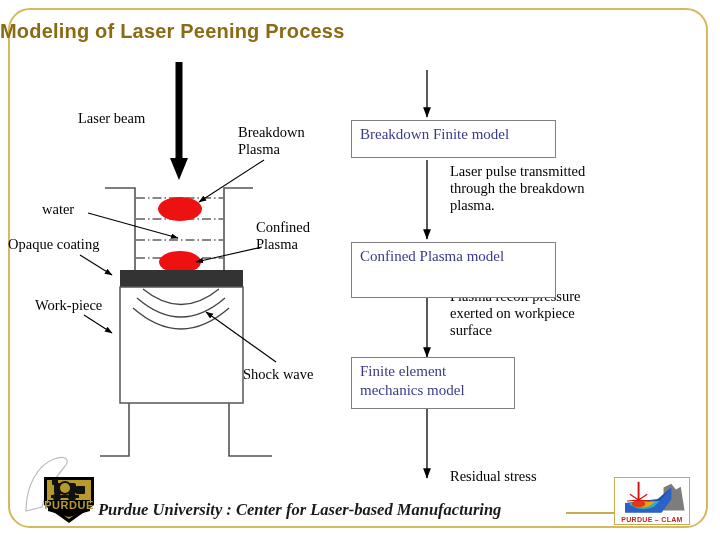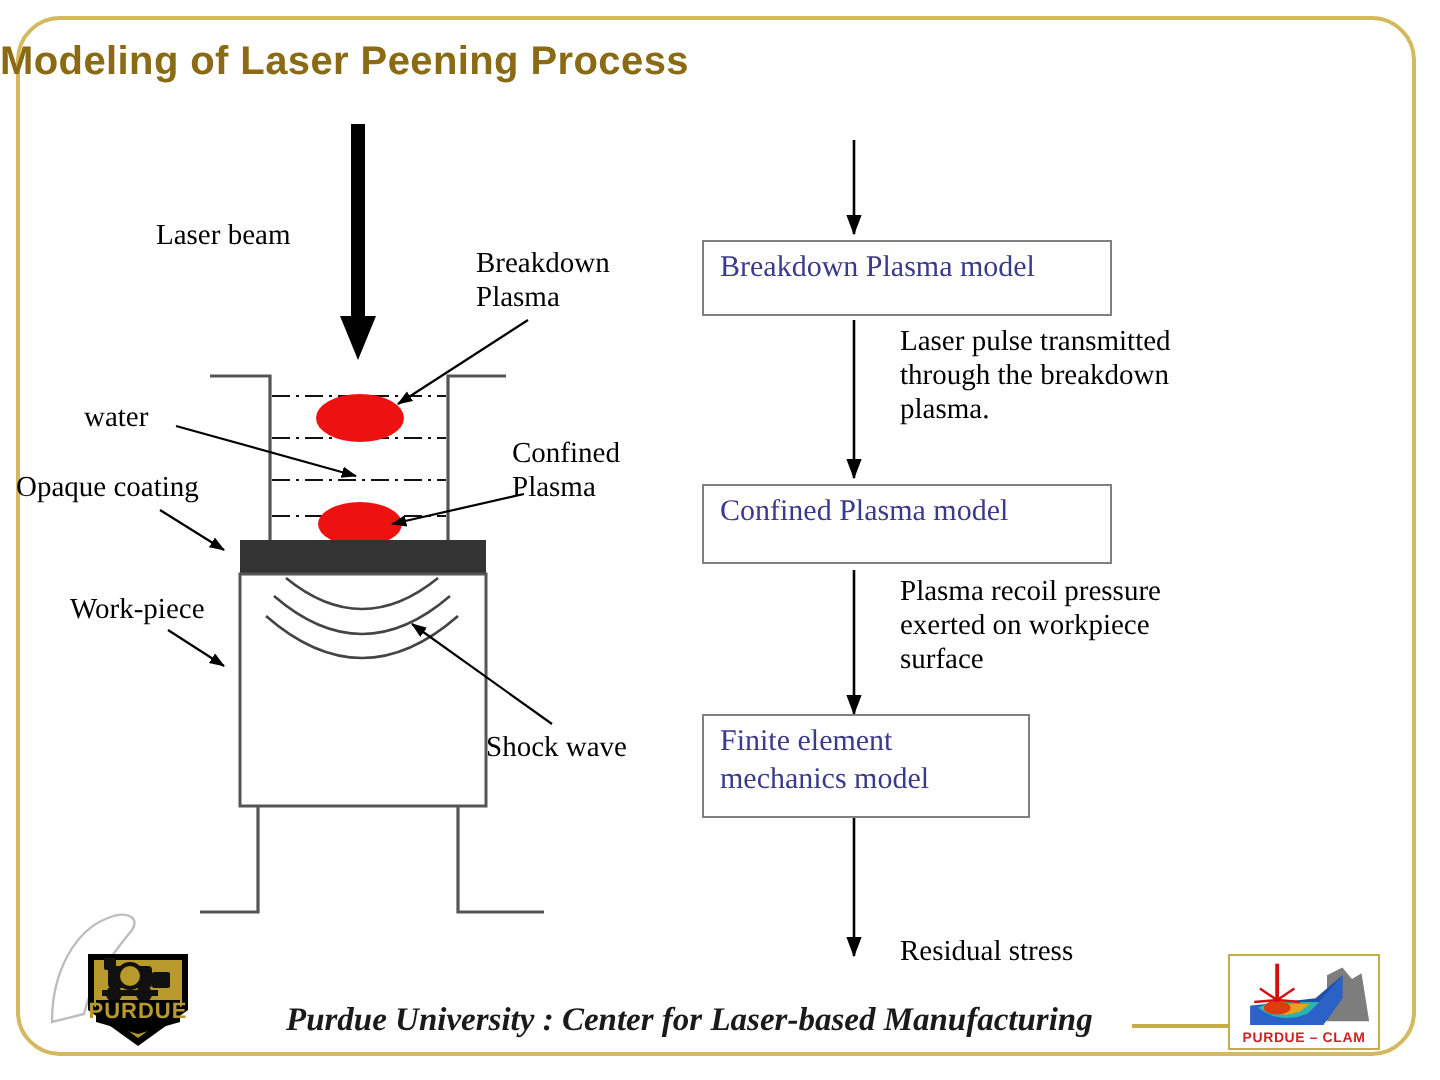--- a/index.html
+++ b/index.html
@@ -78,21 +78,20 @@
   #footer-text {
     position: absolute;
     left: 98px;
     top: 500px;
     font-family: "Liberation Serif", serif;
     font-style: italic;
     font-weight: bold;
     font-size: 16.5px;
     color: #1a1a1a;
     white-space: nowrap;
-    margin-left: 45px;
   }
   #footer-rule {
     position: absolute;
     left: 566px;
     top: 512px;
     width: 48px;
     height: 2px;
     background: #c8ab4e;
   }
   
@@ -219,23 +218,23 @@
   <div class="lbl" style="left:450px; top:163px;">Laser pulse transmitted
 through the breakdown
 plasma.</div>
 
   <div class="lbl" style="left:450px; top:288px;">Plasma recoil pressure
 exerted on workpiece
 surface</div>
 
   <div class="lbl" style="left:450px; top:425px;margin-top:43px;">Residual stress</div>
 
-  <div class="fbox" style="left:351px; top:120px; width:205px; height:38px;">Breakdown Plasma model</div>
-
-  <div class="fbox" style="left:351px; top:242px; width:205px; height:40px;">Confined Plasma model</div>
+  <div class="fbox" style="left:351px; top:120px; width:205px; height:38px;">Breakdown Finite model</div>
+
+  <div class="fbox" style="left:351px; top:242px; width:205px; height:56px;">Confined Plasma model</div>
 
   <div class="fbox" style="left:351px; top:357px; width:164px; height:52px;">Finite element
 mechanics model</div>
 
   <div id="footer-text">Purdue University :  Center for Laser-based Manufacturing</div>
   <div id="footer-rule"></div>
 
   <svg id="purdue-logo" viewBox="0 0 76 72">
 
     <path d="M2,56 C2,30 14,10 30,4 C40,0 46,4 42,10 C34,20 22,34 18,52 z" fill="#ffffff" stroke="#bdbdbd" stroke-width="1.2"></path>

